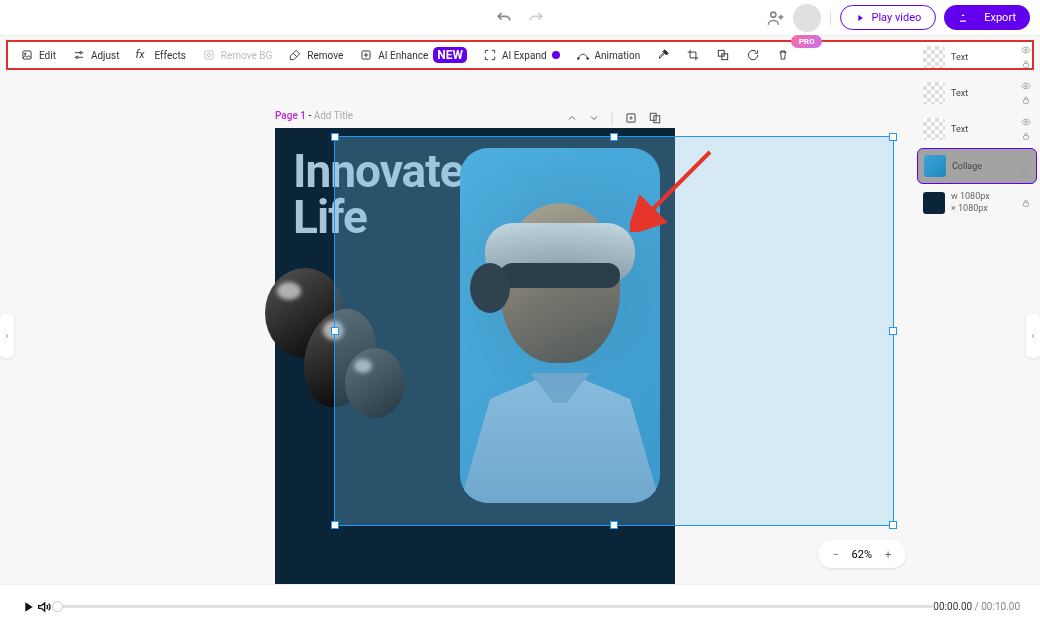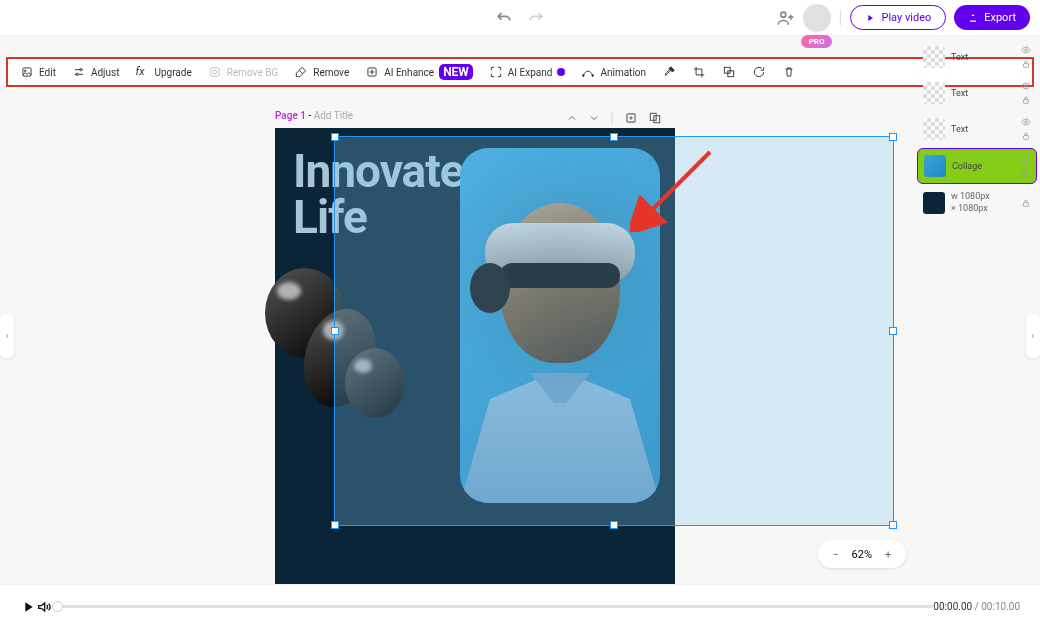--- a/index.html
+++ b/index.html
@@ -6,24 +6,24 @@
 body { background: #f7f7f8; width: 1040px; height: 628px; overflow: hidden; position: relative; }
 
 
 .header { height: 36px; background: #fff; display: flex; align-items: center; justify-content: center; position: relative; border-bottom: 1px solid #eee; }
 .header-center { display: flex; gap: 12px; align-items: center; }
 .header-right { position: absolute; right: 10px; display: flex; align-items: center; gap: 8px; }
 .icon-btn { width: 20px; height: 20px; display: flex; align-items: center; justify-content: center; color: #888; cursor: pointer; }
 .badge-pro { background: linear-gradient(135deg, #ff6b9d, #c471ed); color: #fff; font-size: 8px; font-weight: bold; padding: 2px 8px; border-radius: 8px; margin-top: 48px; }
 .avatar { width: 28px; height: 28px; border-radius: 50%; background: #e0e0e0; display: flex; align-items: center; justify-content: center; }
 .btn-play { border: 1px solid #6200ee; color: #6200ee; background: #fff; border-radius: 16px; padding: 5px 14px; font-size: 11px; display: flex; align-items: center; gap: 6px; cursor: pointer; }
-.btn-export { background: #6200ee; color: #fff; border: none; border-radius: 16px; padding: 6px 14px; font-size: 11px; display: flex; align-items: center; gap: 6px; cursor: pointer; }
-
-
-.toolbar { height: 30px; background: #fff; display: flex; align-items: center; gap: 16px; padding: 0 12px; border: 2px solid #d9332a; margin: 21px 6px; }
+.btn-export { background: #6200ee; color: #fff; border: none; border-radius: 16px; padding: 6px 14px; font-size: 11px; display: flex; align-items: center; gap: 16px; cursor: pointer; }
+
+
+.toolbar { height: 30px; background: #fff; display: flex; align-items: center; gap: 16px; padding: 0 12px; border: 2px solid #d9332a; margin: 4px 6px; }
 .tool { display: flex; align-items: center; gap: 5px; font-size: 10px; color: #333; cursor: pointer; white-space: nowrap; }
 .tool.disabled { color: #bbb; }
 .tool svg, .tool .ic { width: 14px; height: 14px; }
 .badge-new { background: #6200ee; color: #fff; font-size: 12px; padding: 1px 4px; border-radius: 5px; font-weight: bold; }
 .badge-dot { width: 8px; height: 8px; background: #6200ee; border-radius: 50%; }
 
 
 .stage { position: absolute; top: 70px; left: 10px; right: 130px; bottom: 52px; }
 .page-label { position: absolute; top: 40px; left: 265px; font-size: 10px; }
 .page-num { color: #c026d3; font-weight: 500; }
@@ -62,21 +62,21 @@
 .handle.bl { bottom: -4px; left: -4px; } .handle.br { bottom: -4px; right: -4px; }
 .handle.tm { top: -4px; left: 50%; margin-left:-4px;} .handle.bm { bottom: -4px; left: 50%; margin-left:-4px;}
 .handle.ml { left: -4px; top: 50%; margin-top:-4px;} .handle.mr { right: -4px; top: 50%; margin-top:-4px;}
 
 
 .arrow { position: absolute; top: 72px; left: 620px; pointer-events: none; }
 
 
 .layers { position: absolute; top: 40px; right: 3px; width: 120px; background: transparent; }
 .layer { display: flex; align-items: center; gap: 6px; padding: 5px 6px; font-size: 9px; color: #444; border-radius: 6px; margin-bottom: 2px; cursor: pointer; }
-.layer.selected { border: 1.5px solid #6200ee; background: #84cc16; }
+.layer.selected { border: 1.5px solid #6200ee; background: #a3a3a3; }
 .layer-thumb { width: 22px; height: 22px; border-radius: 3px; background: #eee; flex-shrink: 0; position: relative; overflow: hidden; }
 .layer-thumb.checker { background-image: linear-gradient(45deg,#ddd 25%,transparent 25%,transparent 75%,#ddd 75%),linear-gradient(45deg,#ddd 25%,#fff 25%,#fff 75%,#ddd 75%); background-size:8px 8px; background-position:0 0,4px 4px;}
 .layer-thumb.dark { background: #0a2438; }
 .layer-name { flex: 1; }
 .layer-icons { display: flex; flex-direction: column; gap: 4px; color: #999; }
 .layer-icons svg { width: 10px; height: 10px; }
 .size-row { display: flex; align-items: center; gap: 6px; padding: 5px 6px; font-size: 9px; color: #666; }
 .size-text { display: flex; flex-direction: column; line-height: 1.3; }
 
 
@@ -152,21 +152,21 @@
   <div class="tool">
     <svg viewBox="0 0 24 24" fill="none" stroke="currentColor" stroke-width="1.6">
         <path d="M5 8h10M17 8h2M5 16h4M11 16h8"></path>
         <circle cx="15" cy="8" r="2"></circle>
         <circle cx="9" cy="16" r="2"></circle>
       </svg>
     <span>Adjust</span>
   </div>
   <div class="tool">
     <span class="ic" style="font-style:italic;font-size:11px">fx</span>
-    <span>Upgrade</span>
+    <span>Effects</span>
   </div>
   <div class="tool disabled">
     <svg viewBox="0 0 24 24" fill="none" stroke="currentColor" stroke-width="1.6">
         <rect x="5" y="5" width="14" height="14" rx="2"></rect>
         <circle cx="12" cy="12" r="3"></circle>
       </svg>
     <span>Remove BG</span>
   </div>
   <div class="tool">
     <svg viewBox="0 0 24 24" fill="none" stroke="currentColor" stroke-width="1.6">

